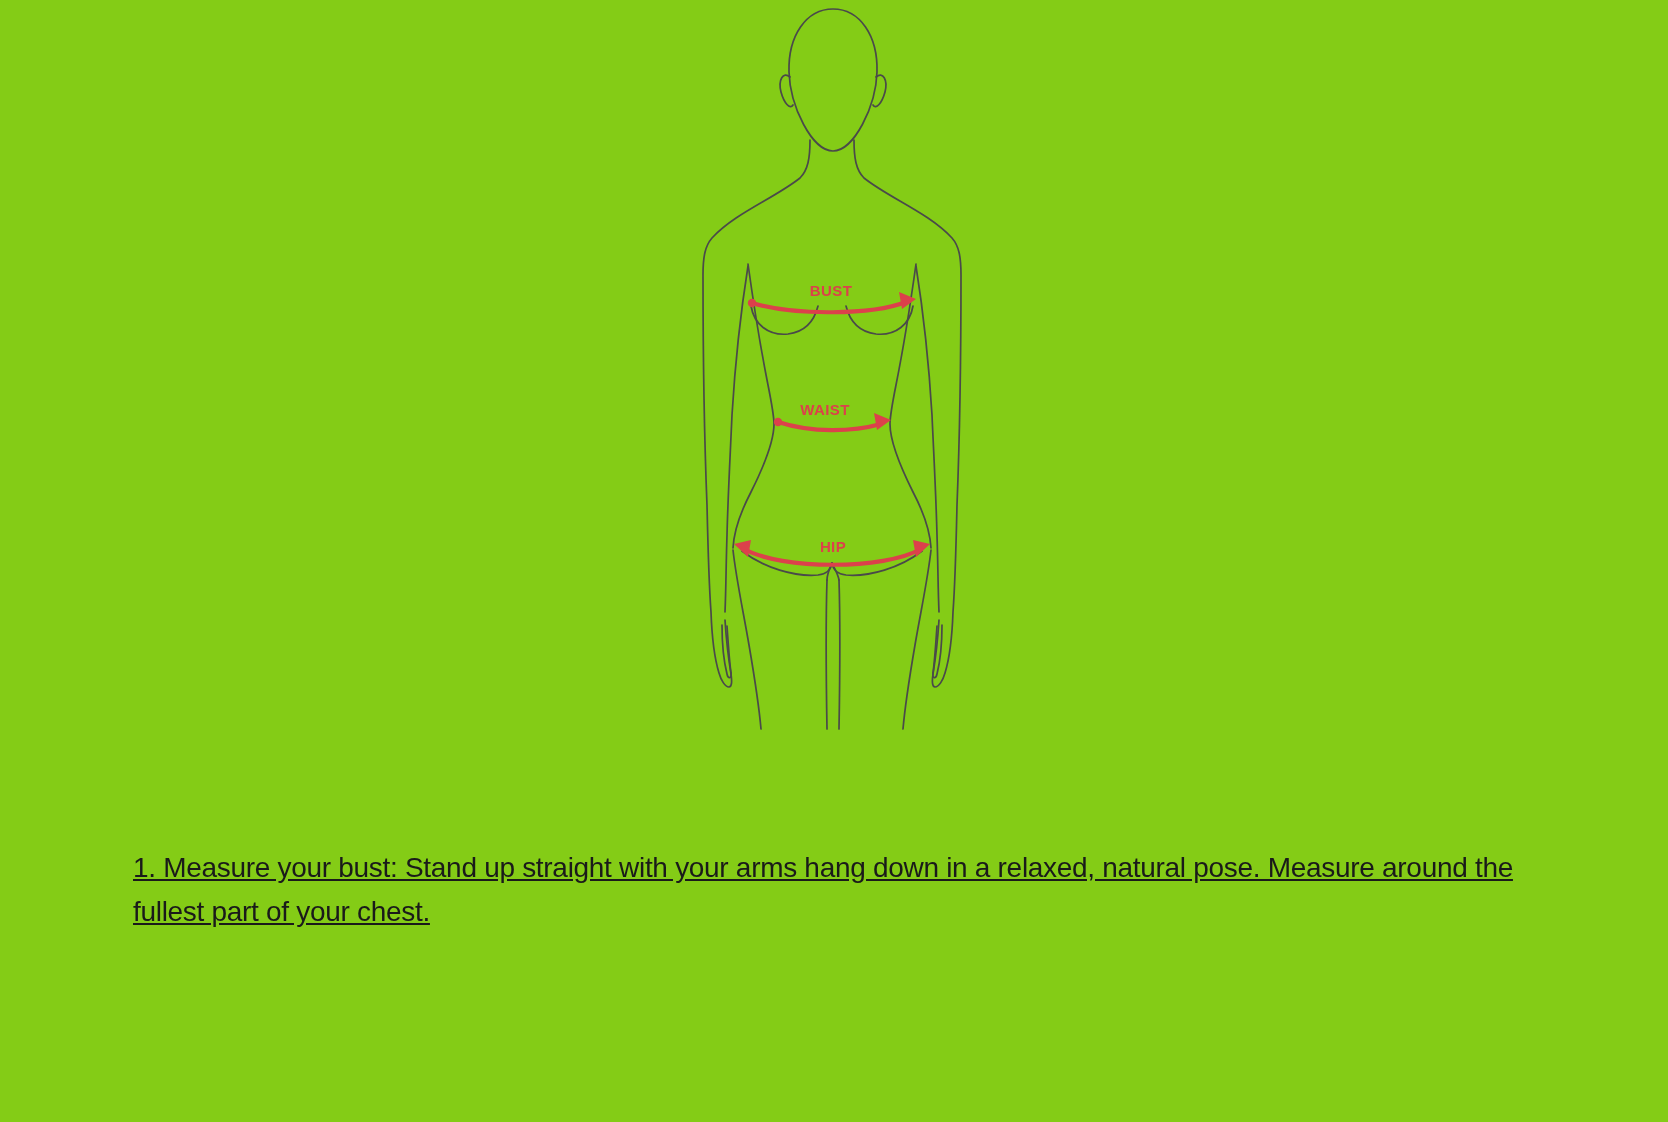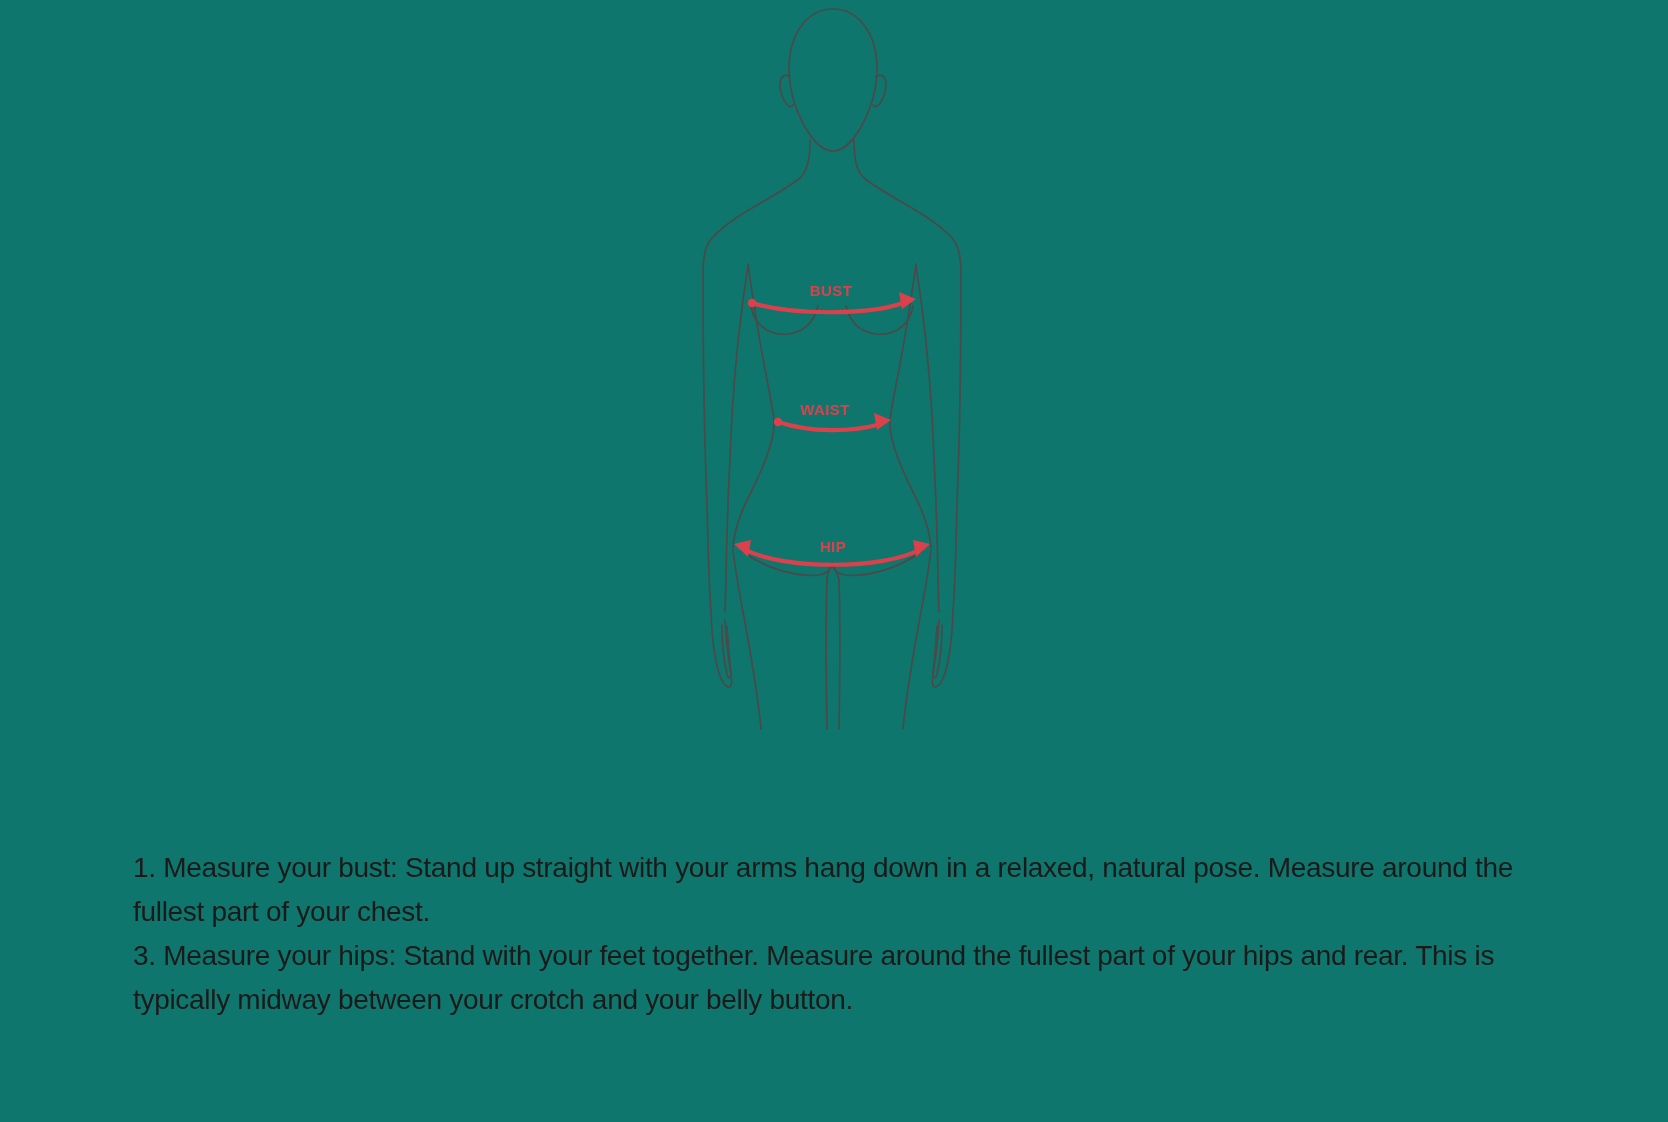--- a/index.html
+++ b/index.html
@@ -5,21 +5,21 @@
   html, body {
     margin: 0;
     padding: 0;
     background: #ffffff;
     font-family: "Liberation Sans", sans-serif;
   }
   .page {
     position: relative;
     width: 1668px;
     height: 1122px;
-    background: #0f766e;
+    background: #84cc16;
     overflow: hidden;
   }
   .figure-wrap {
     position: absolute;
     left: 0;
     top: 0;
     width: 1668px;
     height: 745px;
   }
   .figure-wrap svg { display: block; }
@@ -47,20 +47,21 @@
     top: 846px;
     width: 1395px;
     font-size: 28px;
     line-height: 44px;
     letter-spacing: -0.3px;
     color: #1a1a1a;
   }
   .instructions p {
     margin: 0;
     padding: 0;
+    text-decoration: underline;
   }
 </style>
 </head>
 <body>
 
 <div class="page">
 
   <div class="figure-wrap">
     <svg width="1668" height="745" viewBox="0 0 1668 745">
 
@@ -112,16 +113,15 @@
       </g>
 
       <text class="measure-label" fill="#dc414b" x="831" y="296" text-anchor="middle">BUST</text>
       <text class="measure-label" fill="#dc414b" x="825" y="415" text-anchor="middle">WAIST</text>
       <text class="measure-label" fill="#dc414b" x="833" y="552" text-anchor="middle">HIP</text>
     </svg>
   </div>
 
   <div class="instructions">
     <p>1. Measure your bust: Stand up straight with your arms hang down in a relaxed, natural pose. Measure around the fullest part of your chest.</p>
-    <p>3. Measure your hips: Stand with your feet together. Measure around the fullest part of your hips and rear. This is typically midway between your crotch and your belly button.</p>
   </div>
 
 </div>
 
 </body></html>

